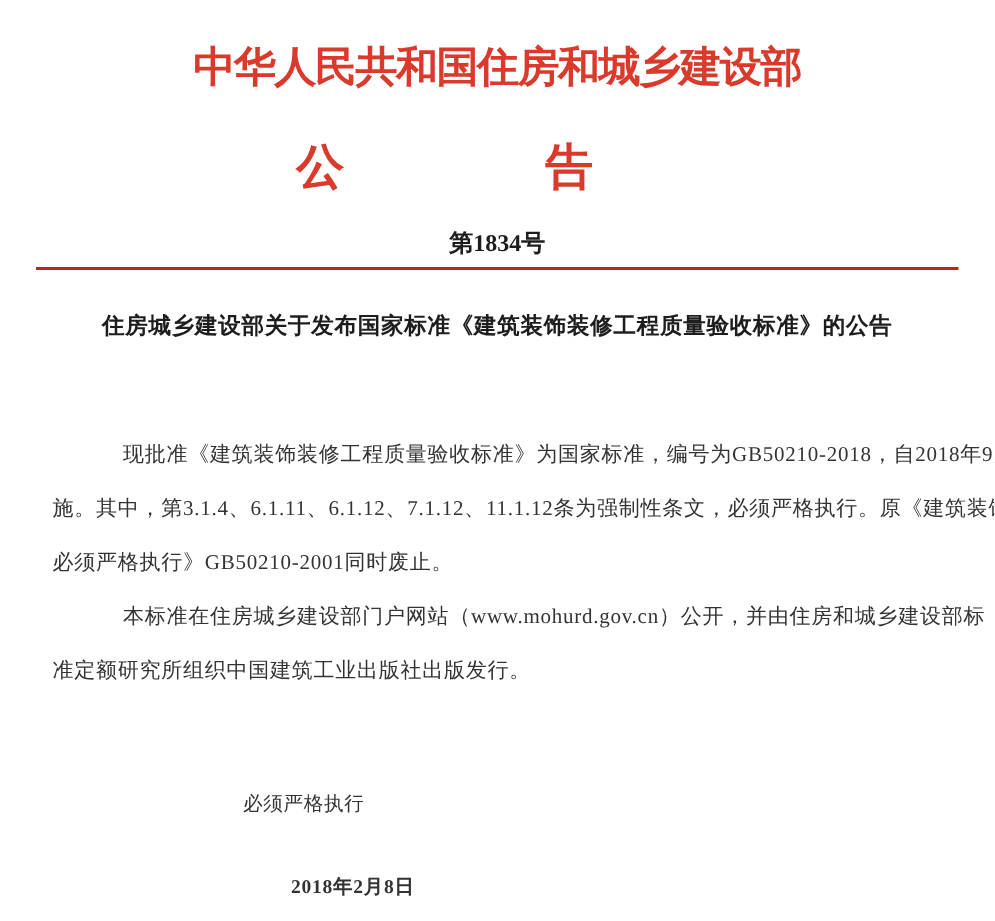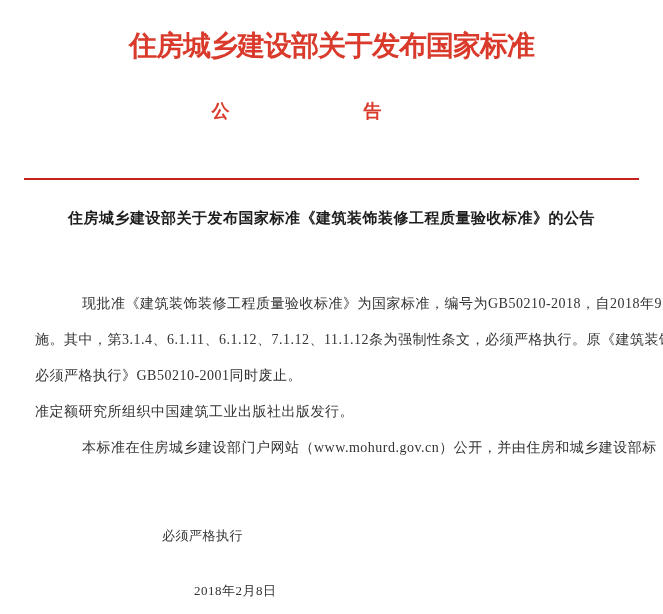--- a/index.html
+++ b/index.html
@@ -33,21 +33,21 @@
     color: var(--title-red);
     letter-spacing: -1px;
     white-space: nowrap;
   }
   .announcement-label {
     position: absolute;
     top: 95px;
     left: 0;
     width: 593px;
     text-align: center;
-    font-size: 18px;
+    font-size: 32px;
     line-height: 32px;
     font-weight: 700;
     color: var(--title-red);
     letter-spacing: 134px;
     padding-left: 134px;
     white-space: nowrap;
   }
   .doc-number {
     position: absolute;
     top: 152px;
@@ -111,45 +111,47 @@
   }
   .issue-date {
     position: absolute;
     top: 582px;
     left: 194px;
     font-size: 13px;
     line-height: 18px;
     color: var(--body-text);
     letter-spacing: 0.5px;
     white-space: nowrap;
+    font-weight: bold;
   }
 </style>
 </head>
 <body>
 
 <div class="page">
 
-  <div class="ministry-title">住房城乡建设部关于发布国家标准</div>
+  <div class="ministry-title">中华人民共和国住房和城乡建设部</div>
 
   <div class="announcement-label">公告</div>
 
+  <div class="doc-number">第1834号</div>
 
   <div class="red-divider"></div>
 
   <div class="subject-title">住房城乡建设部关于发布国家标准《建筑装饰装修工程质量验收标准》的公告</div>
 
   <div class="body-text">
     <div class="paragraph">
       <div class="body-line indent">现批准《建筑装饰装修工程质量验收标准》为国家标准，编号为GB50210-2018，自2018年9月1日起实</div>
       <div class="body-line">施。其中，第3.1.4、6.1.11、6.1.12、7.1.12、11.1.12条为强制性条文，必须严格执行。原《建筑装饰装修工</div>
       <div class="body-line">必须严格执行》GB50210-2001同时废止。</div>
     </div>
     <div class="paragraph">
+      <div class="body-line indent">本标准在住房城乡建设部门户网站（www.mohurd.gov.cn）公开，并由住房和城乡建设部标</div>
       <div class="body-line">准定额研究所组织中国建筑工业出版社出版发行。</div>
-      <div class="body-line indent">本标准在住房城乡建设部门户网站（www.mohurd.gov.cn）公开，并由住房和城乡建设部标</div>
     </div>
   </div>
 
   <div class="issuer">必须严格执行</div>
 
   <div class="issue-date">2018年2月8日</div>
 
 </div>
 
 </body></html>

